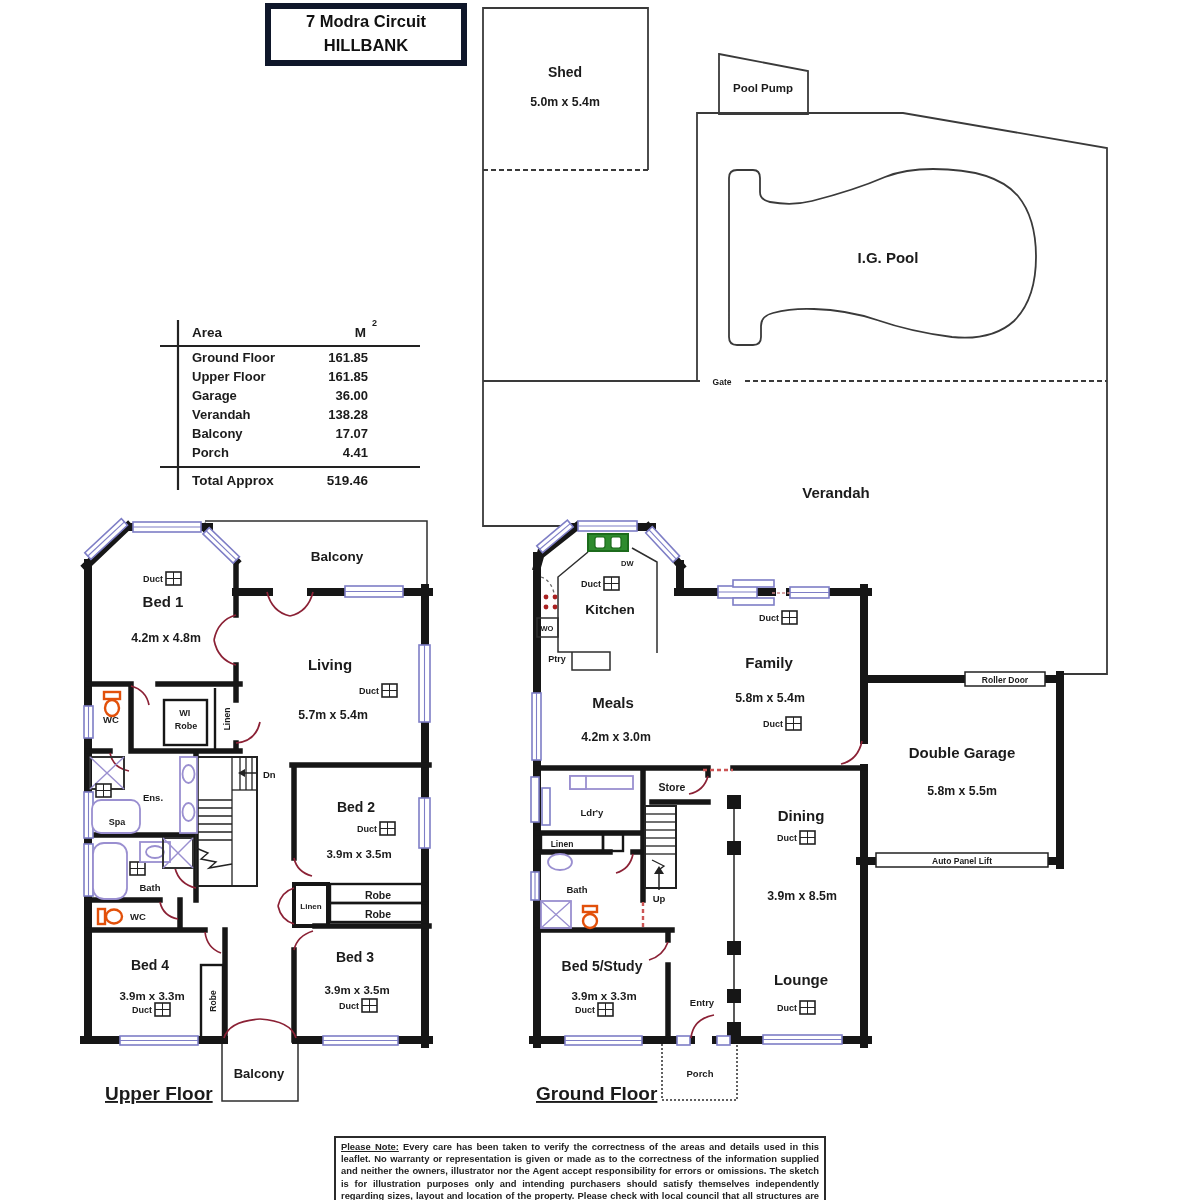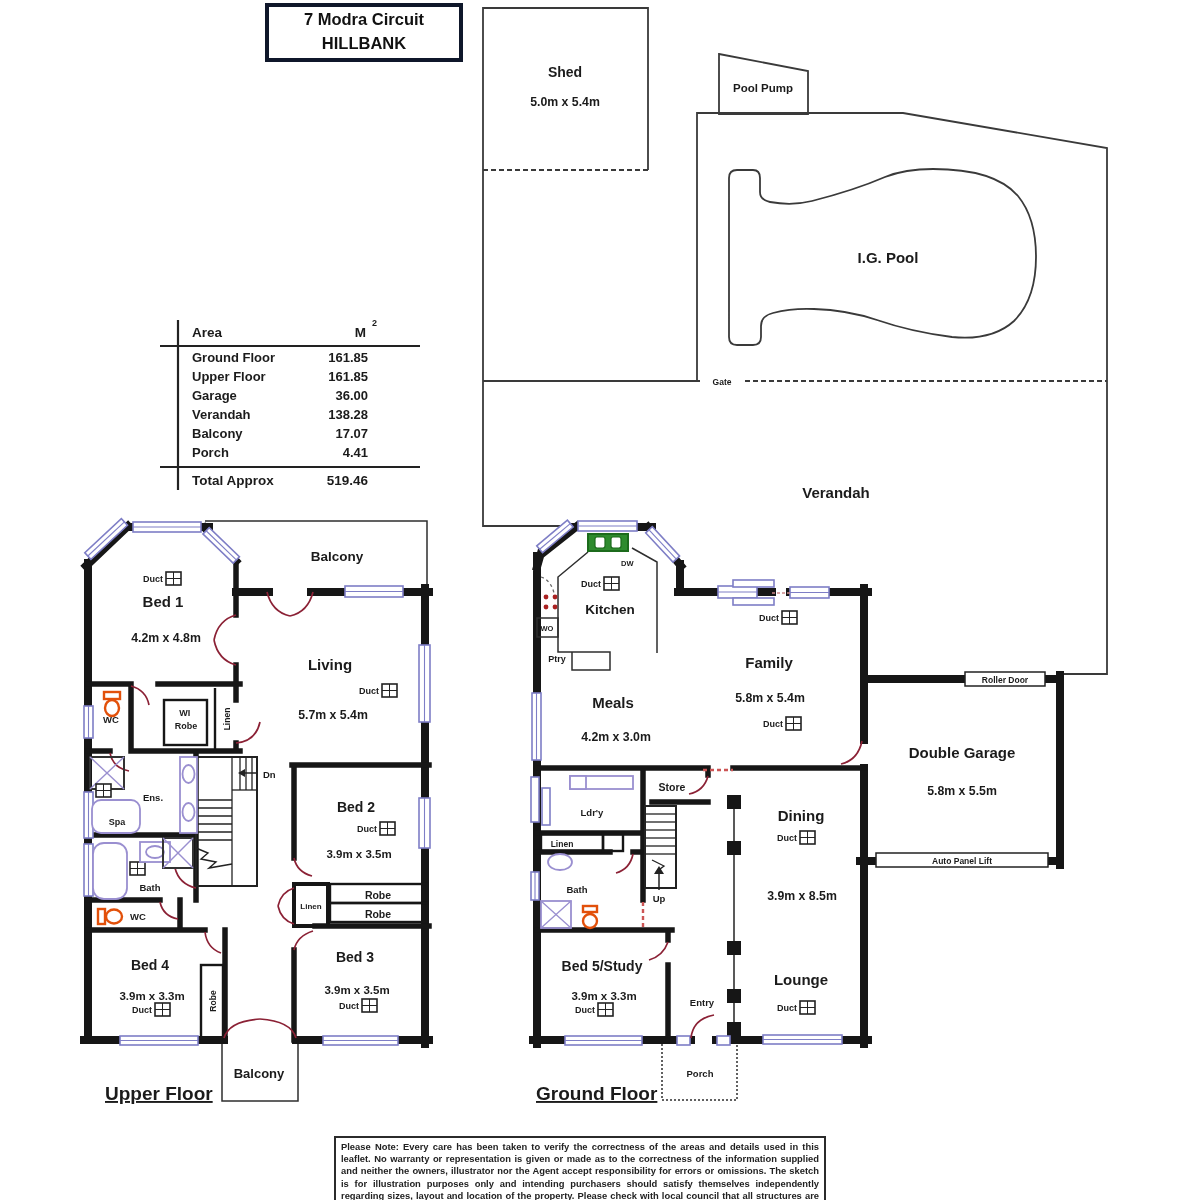--- a/index.html
+++ b/index.html
@@ -17,25 +17,25 @@
   .door{stroke:#8b2135;stroke-width:1.7;fill:none;}
   .dash{stroke:#cc5555;stroke-width:2.4;stroke-dasharray:4 3;fill:none;}
   .fix{stroke:#9a8fd0;stroke-width:1.8;fill:#fff;}
   .orange{stroke:#e2500a;stroke-width:2.4;fill:#fff;}
   .tread{stroke:#222;stroke-width:1.3;}
   .post{fill:#161616;}
   .t19{font-size:19px;} .t15{font-size:15px;} .t14{font-size:14px;} .t135{font-size:13.5px;}
   .t13{font-size:13px;} .t123{font-size:12.3px;} .t115{font-size:11.5px;} .t105{font-size:10.5px;}
   .t95{font-size:9.5px;} .t9{font-size:9px;} .t85{font-size:8.5px;} .t8{font-size:8px;} .t75{font-size:7.5px;}
   .mid{text-anchor:middle;} .end{text-anchor:end;}
-  #title-box{position:absolute;left:265px;top:3px;width:190px;height:51px;border:4px solid #0f172a;
+  #title-box{position:absolute;left:265px;top:3px;width:190px;height:51px;border:6px solid #0f172a;
     text-align:center;font-weight:bold;font-size:16.5px;line-height:24px;color:#111;}
   #disclaimer{position:absolute;left:334px;top:1136px;width:478px;border:2px solid #2b2b2b;
     padding:3px 5px;font-size:9.4px;font-weight:bold;color:#222;text-align:justify;line-height:1.3;}
-  #disclaimer .lead{margin-top:37px;}
+  #disclaimer .lead{text-decoration:underline;margin-top:37px;}
 </style>
 </head>
 <body>
 
 <div id="stage">
 
 <svg width="1200" height="1200" viewBox="0 0 1200 1200">
   <defs>
     <g id="ducticon">
       <rect x="0" y="0" width="15" height="13" fill="#fff" stroke="#222" stroke-width="1.6"></rect>

